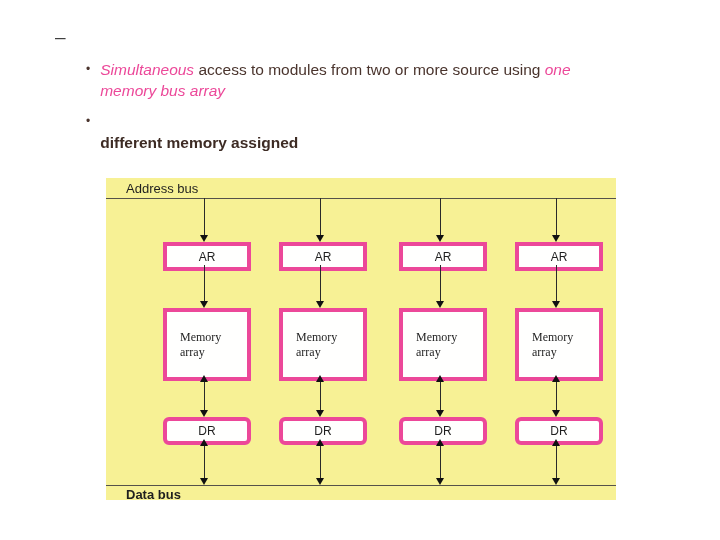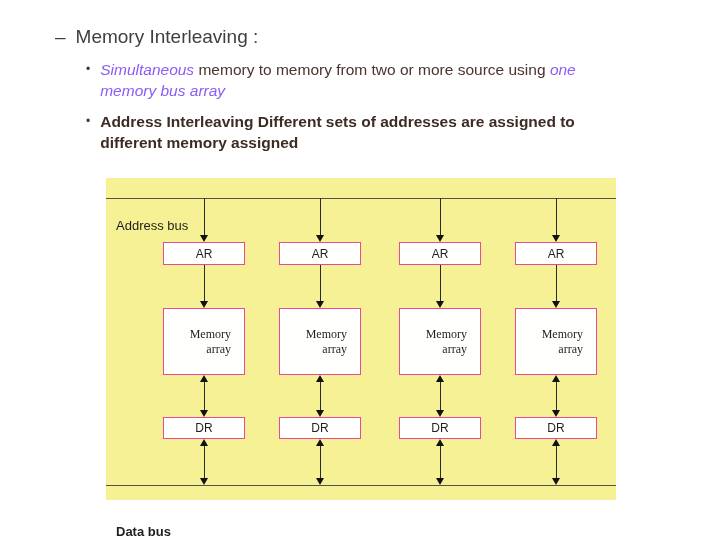--- a/index.html
+++ b/index.html
@@ -15,34 +15,34 @@
     font-size:19px;color:#3f3f3f;line-height:24px;
   }
   .bullets{position:absolute;left:86px;top:59px;width:592px;}
   .bullet-item{display:flex;gap:10px;margin-bottom:10px;}
   .bullet-marker{
     flex:0 0 auto;font-size:12px;line-height:21px;color:#4a342d;
   }
   .bullet-text{
     flex:1 1 auto;font-size:15.5px;line-height:21px;color:#4a342d;
   }
-  .em{font-style:italic;color:#8b5cf6;}
+  .em{font-style:italic;color:#ec4899;}
   .bold-text{font-weight:bold;color:#3d2b24;}
   
   .diagram{
     position:absolute;left:106px;top:178px;width:510px;height:322px;
     background:#f7f195;
   }
   .bus-line{
     position:absolute;left:0;right:0;height:1px;background:#55524a;
   }
   .bus-line.address{top:20px;}
   .bus-line.data{top:307px;}
   .bus-label{
-    position:absolute;left:10px;font-size:13px;color:#1f1f1f;margin-top:37px;
+    position:absolute;left:20px;font-size:13px;color:#1f1f1f;
   }
   .bus-label.address{top:3px;}
   .bus-label.data{top:309px;font-weight:bold;}
   .col{position:absolute;top:0;width:82px;height:100%;}
   .col.c1{left:57px;} .col.c2{left:173px;} .col.c3{left:293px;} .col.c4{left:409px;}
   .vline{
     position:absolute;left:50%;margin-left:-0.5px;width:1px;background:#2a2a2a;
   }
   .vl1{top:20px;height:37px;}
   .vl2{top:87px;height:36px;}
@@ -51,44 +51,43 @@
   .arr{
     position:absolute;left:50%;width:0;height:0;margin-left:-4.5px;
     border-left:4.5px solid transparent;border-right:4.5px solid transparent;
   }
   .arr.down{border-top:7px solid #111;}
   .arr.up{border-bottom:7px solid #111;}
   .ad1{top:57px;} .ad2{top:123px;} .ad3{top:232px;} .ad4{top:300px;}
   .au1{top:197px;} .au2{top:261px;}
   .dbox{
     position:absolute;left:0;width:80px;background:#fffffe;
-    border:1px solid #ec4899;color:#1f1f1f;font-size:12px;
-    display:flex;align-items:center;justify-content:center;text-align:right;
+    border:4px solid #ec4899;color:#1f1f1f;font-size:12px;
+    display:flex;align-items:center;justify-content:center;text-align:left;
   }
   .box-ar{top:64px;height:21px;}
   .box-mem{top:130px;height:65px;font-family:Liberation Serif, serif;}
   .box-mem .wrap{width:54px;line-height:15px;}
-  .box-dr{top:239px;height:20px;}
+  .box-dr{top:239px;height:20px;border-radius:6px;}
 </style>
 </head>
 <body>
 
 <div class="title-row">
   <span>–</span>
-  <span>Memory Interleaving :</span>
 </div>
 
 <div class="bullets">
   <div class="bullet-item">
     <span class="bullet-marker">•</span>
-    <span class="bullet-text"><span class="em">Simultaneous</span><span> memory to memory from two or more source using </span><span class="em">one</span><br><span class="em">memory bus array</span></span>
+    <span class="bullet-text"><span class="em">Simultaneous</span><span> access to modules from two or more source using </span><span class="em">one</span><br><span class="em">memory bus array</span></span>
   </div>
   <div class="bullet-item">
     <span class="bullet-marker">•</span>
-    <span class="bullet-text bold-text"><span>Address Interleaving Different sets of addresses are assigned to</span><br><span>different memory assigned</span></span>
+    <span class="bullet-text bold-text"><br><span>different memory assigned</span></span>
   </div>
 </div>
 
 <div class="diagram">
   <div class="bus-label address">Address bus</div>
   <div class="bus-line address"></div>
   <div class="bus-line data"></div>
   <div class="bus-label data">Data bus</div>
 
   <div class="col c1">

